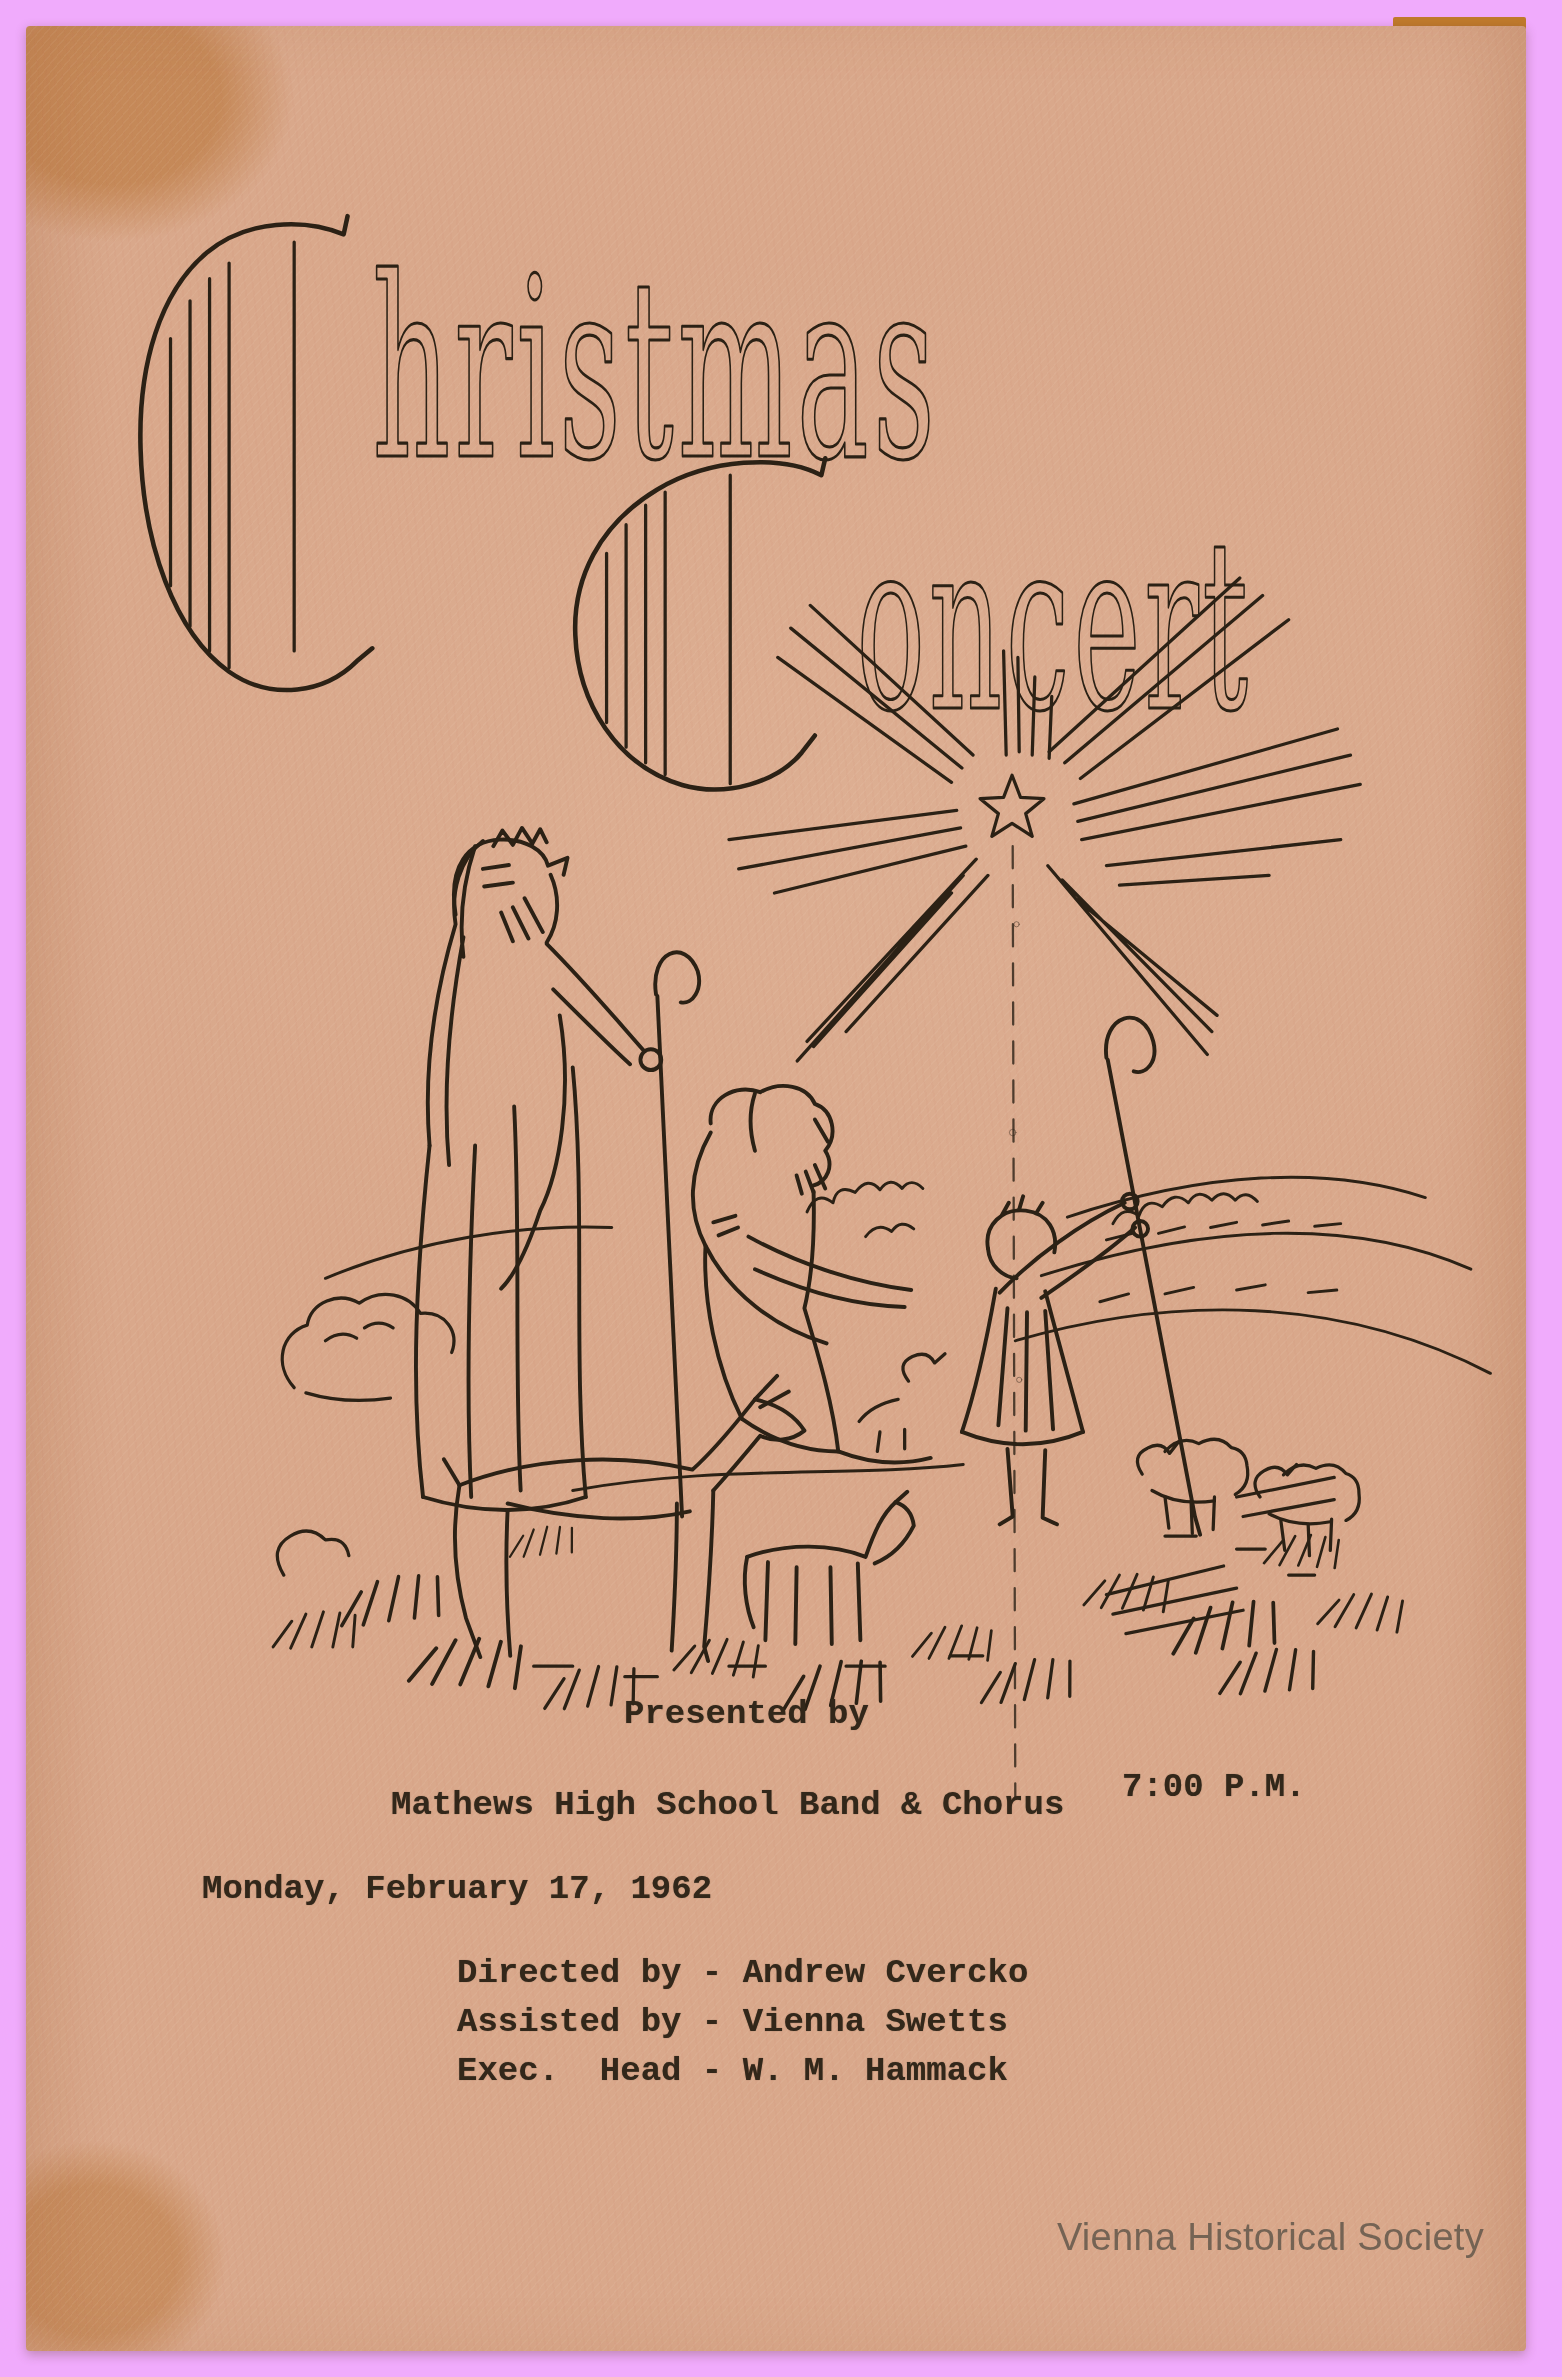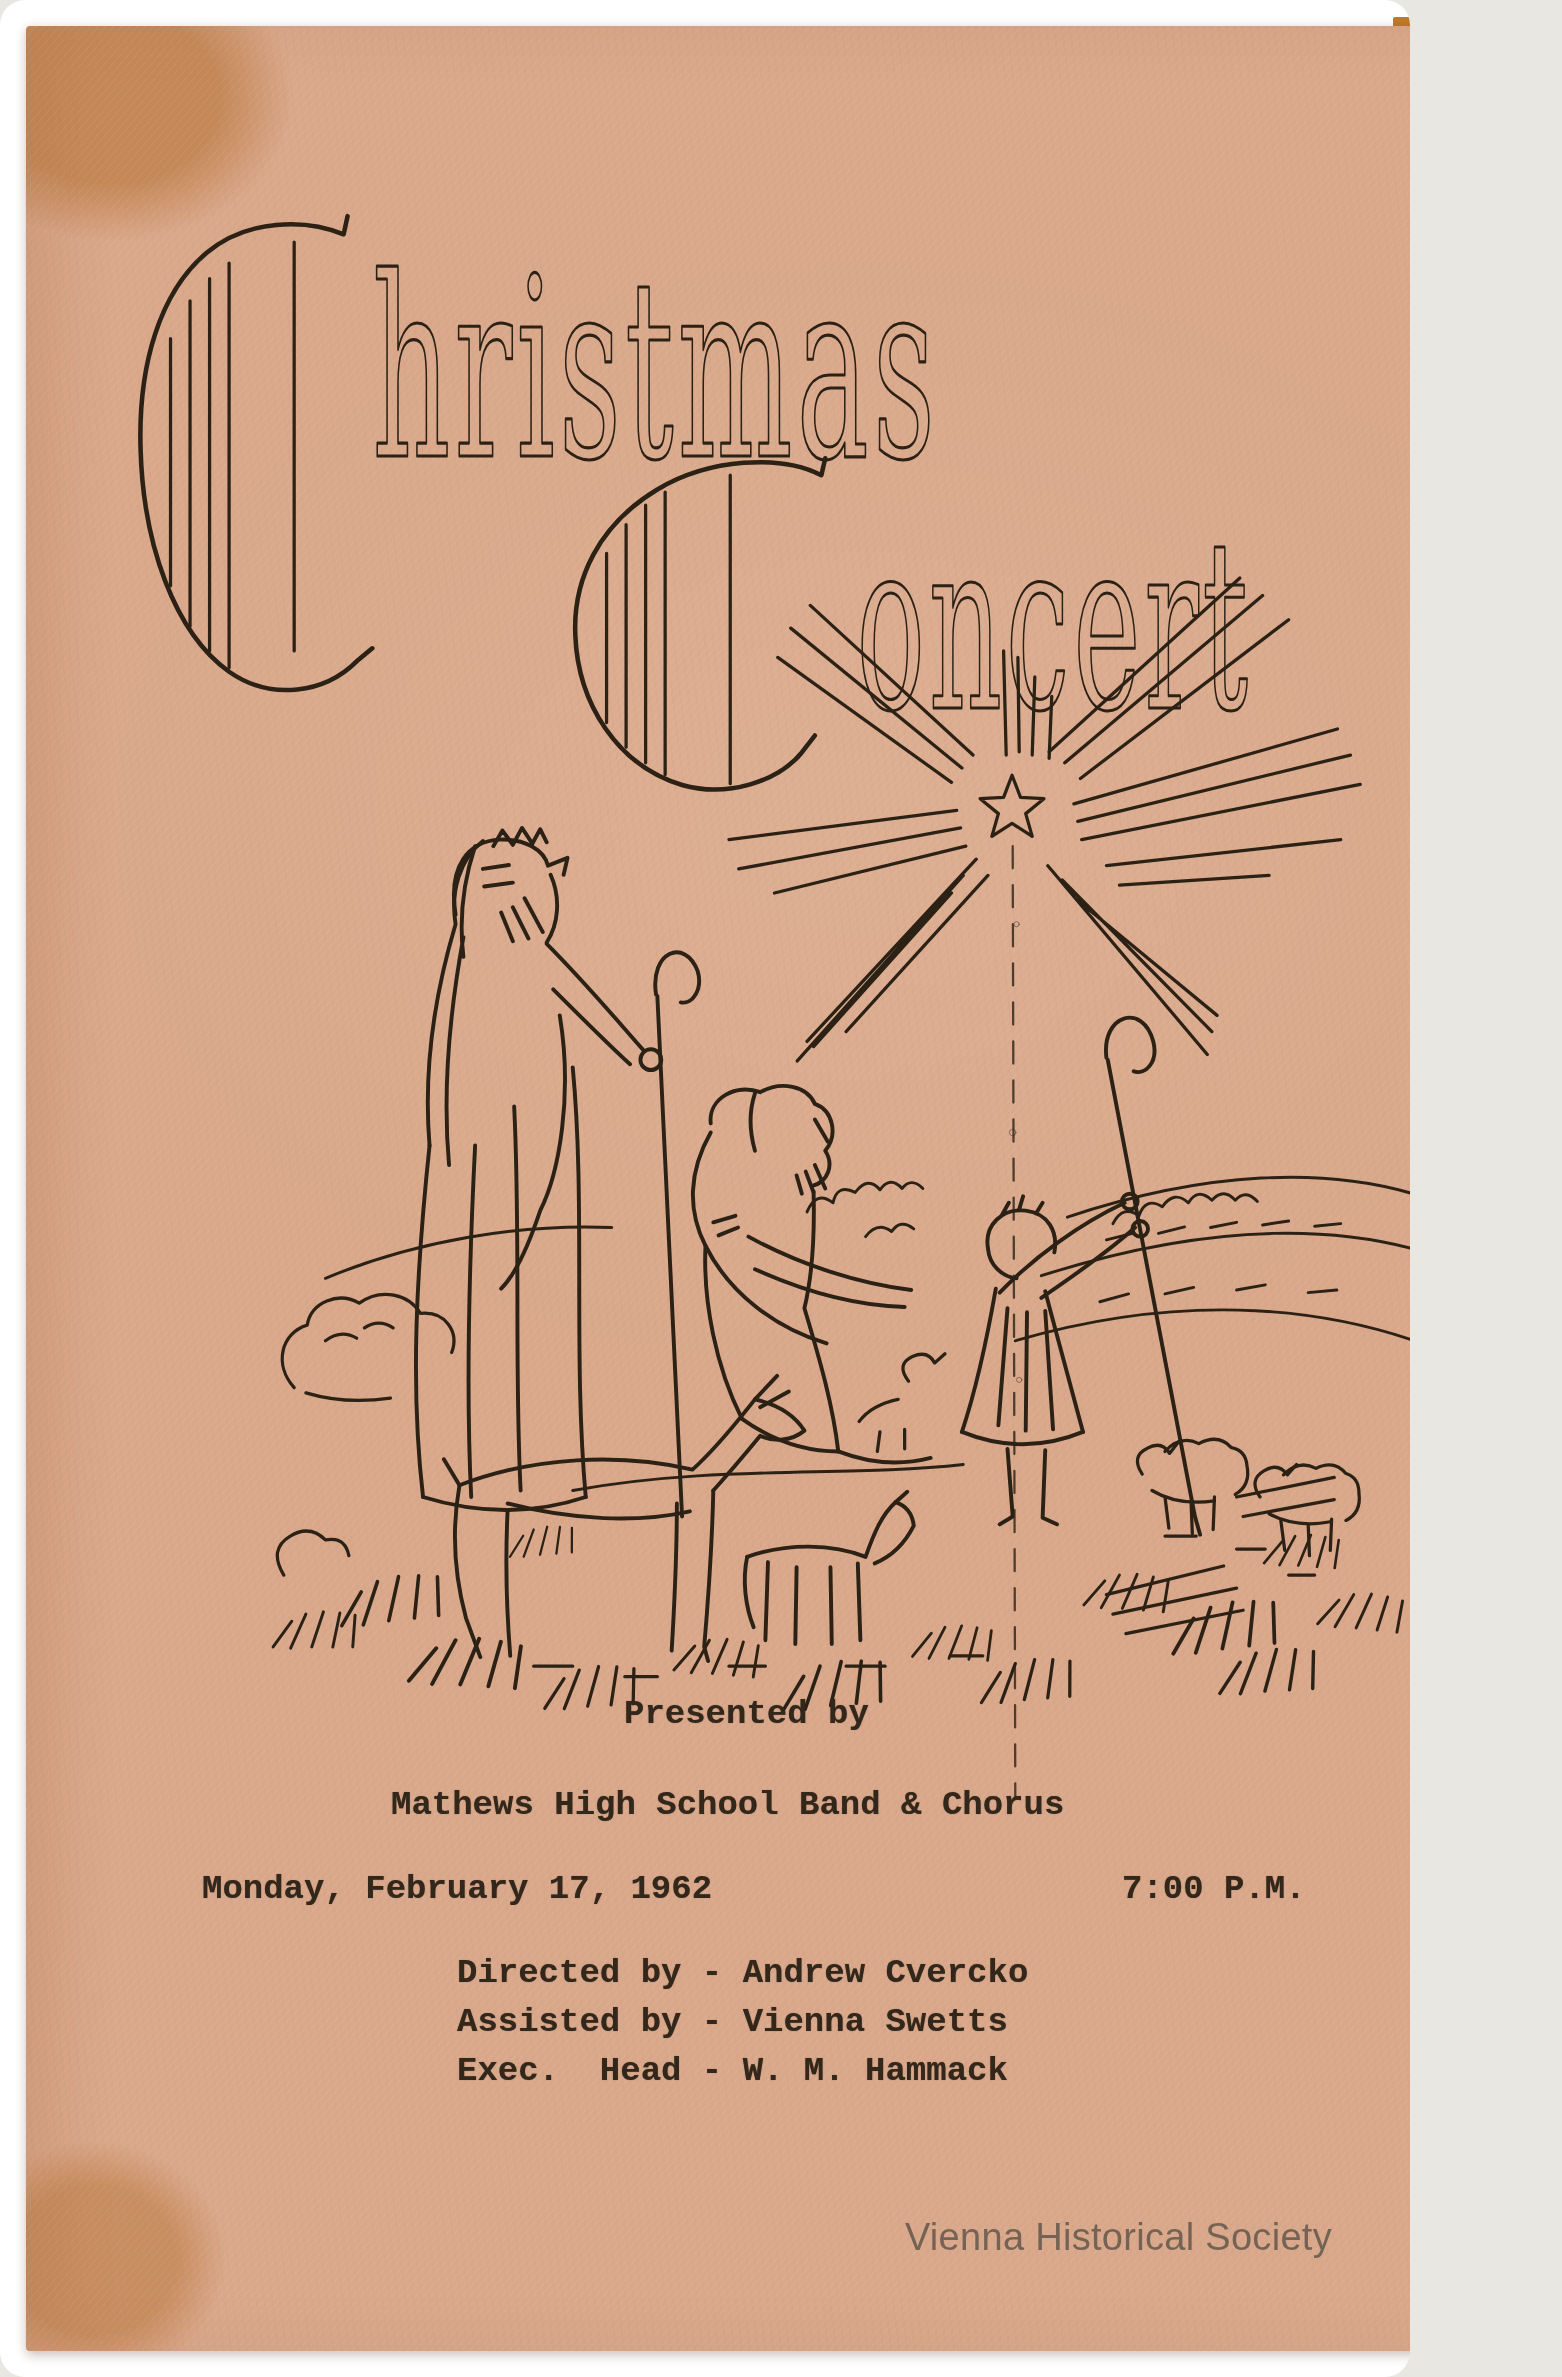--- a/index.html
+++ b/index.html
@@ -1,17 +1,17 @@
 <!DOCTYPE html>
 <html style="font-size:10.4px"><head>
 <meta charset="utf-8">
 <style>
   html,body{margin:0;padding:0;background:#e9e7e2;}
-  .scan{position:relative;width:1410px;height:2377px;background:#ffffff;overflow:hidden;
-        font-family:"Liberation Sans",sans-serif;border-radius:25px;}
+  .scan{position:relative;width:1562px;height:2377px;background:#f0abfc;overflow:hidden;
+        font-family:"Liberation Sans",sans-serif;}
   .sliver{position:absolute;left:1393px;top:17px;width:133px;height:13px;
           background:#c07a2c;border-radius:2px;z-index:1;}
   .paper{position:absolute;left:26px;top:26px;width:1500px;height:2325px;z-index:2;
          border-radius:3.9px;
          background:
            repeating-linear-gradient(83deg, rgba(190,96,78,.040) 0 2px, rgba(0,0,0,0) 2px 7.8px),
            repeating-linear-gradient(-49deg, rgba(255,243,229,.055) 0 1.3px, rgba(0,0,0,0) 1.3px 5.9px),
            radial-gradient(273px 215px at 85px 72px, rgba(177,106,38,.50) 0 40%, rgba(177,106,38,0) 67%),
            radial-gradient(195px 176px at 68px 2234px, rgba(177,106,38,.42) 0 42%, rgba(177,106,38,0) 68%),
            radial-gradient(1042px 781px at 55% 34%, rgba(255,232,210,.10), rgba(255,232,210,0) 75%),
@@ -202,21 +202,21 @@
       <path d="M1790,2360 h48 M1900,2380 h44 M1980,2420 h40"></path>
     </g>
   </svg>
 
   <div class="type" style="left:624px;top:1695px;">Presented by</div>
 
   <div class="type" style="left:391px;top:1786px;text-align:right;">Mathews High School Band &amp; Chorus</div>
 
   <div class="type" style="left:202px;top:1870px;">Monday, February 17, 1962</div>
 
-  <div class="type" style="left:1122px;top:1870px;">7:00 P.M.</div>
+  <div class="type" style="left:1122px;top:1768px;">7:00 P.M.</div>
 
   <div class="credits-block">
     <div class="type">Directed by - Andrew Cvercko</div>
     <div class="type">Assisted by - Vienna Swetts</div>
     <div class="type">Exec.  Head - W. M. Hammack</div>
   </div>
 
   <div class="watermark">Vienna Historical Society</div>
 </div>
 

